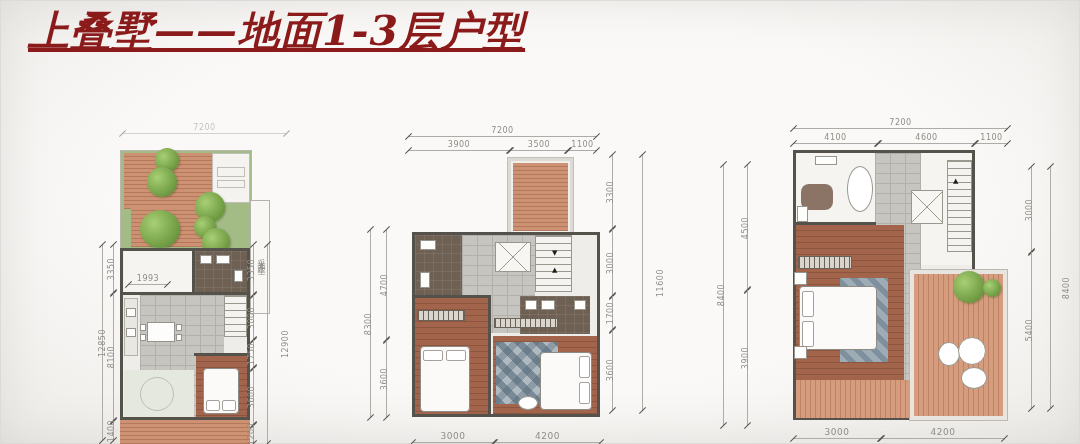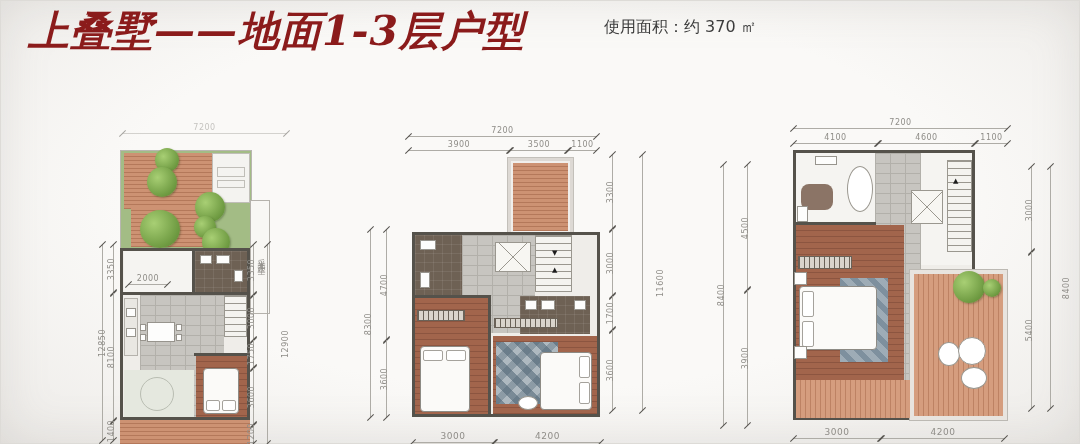--- a/index.html
+++ b/index.html
@@ -2,21 +2,21 @@
 <html><head>
 <meta charset="utf-8">
 <style>
   html,body{margin:0;padding:0;background:#e9e7e4;}
   .page{position:relative;width:1080px;height:444px;overflow:hidden;
     background:radial-gradient(ellipse at 50% 45%, #faf9f7 55%, #edebe8 100%);
     box-shadow:inset 0 0 0 1px #dddbd7, inset 0 0 50px rgba(140,135,128,.18);
     font-family:"DejaVu Sans","Liberation Sans",sans-serif;}
   
   .title{position:absolute;left:28px;top:4px;font-family:"DejaVu Serif","Liberation Serif",serif;
-    font-weight:bold;font-style:italic;font-size:41px;color:#8b1b1b;letter-spacing:1px;white-space:nowrap;}
+    font-weight:bold;font-style:italic;font-size:41px;color:#8b1b1b;letter-spacing:1px;white-space:nowrap;text-decoration:underline;}
   .areas{position:absolute;left:604px;top:15px;font-size:16px;color:#3c3c3c;line-height:1.55;}
   .areas .row span{display:inline;}
   
   .plan{position:absolute;}
   .abs{position:absolute;}
   .wallbox{position:absolute;border:3px solid #55524b;background:#efede9;box-sizing:border-box;}
   .wall{position:absolute;background:#55524b;}
   .deck-h{background:repeating-linear-gradient(to bottom,#cd9273 0 3px,#b4785a 3px 4px);}
   .deck-v{background:repeating-linear-gradient(to right,#d59d7e 0 4px,#bd8263 4px 5px);}
   .grass{background:#a3bc85;}
@@ -64,21 +64,20 @@
     display:flex;align-items:center;justify-content:center;}
   .pathrect{position:absolute;background:#f4f3f0;border:1px solid #c0beb8;box-sizing:border-box;}
 </style>
 </head>
 <body>
 
 <div class="page">
 
   <div class="title">上叠墅——地面1-3层户型</div>
   <div class="areas">
-    <div class="row"><span>使用面积：</span><span>约 370 ㎡</span></div>
   </div>
 
   <div class="plan" style="left:95px;top:112px;width:320px;height:332px;">
     <div class="dh faint" style="left:27px;top:21px;width:165px">
         <span class="dlab">7200</span>
       </div>
 
     <div class="abs grass" style="left:25px;top:38px;width:130px;height:98px;border:1px solid #b8b6b0;"></div>
     <div class="abs deck-h" style="left:29px;top:41px;width:88px;height:56px;"></div>
     <div class="abs deck-h" style="left:36px;top:95px;width:82px;height:40px;"></div>
@@ -95,21 +94,21 @@
       <span class="vtext">采光井上空</span>
     </div>
 
     <div class="wallbox" style="left:25px;top:136px;width:130px;height:172px;"></div>
     <div class="abs darkfloor" style="left:100px;top:139px;width:52px;height:44px;"></div>
     <div class="fixture" style="left:105px;top:143px;width:12px;height:9px;"></div>
     <div class="fixture" style="left:121px;top:143px;width:14px;height:9px;"></div>
     <div class="fixture" style="left:139px;top:158px;width:9px;height:12px;"></div>
     <div class="abs whiteroom" style="left:29px;top:139px;width:68px;height:42px;"></div>
     <div class="dh" style="left:33px;top:172px;width:40px">
-        <span class="dlab">2000</span>
+        <span class="dlab">1993</span>
       </div>
     <div class="wall" style="left:97px;top:136px;width:3px;height:47px;"></div>
     <div class="wall" style="left:25px;top:180px;width:130px;height:3px;"></div>
     <div class="abs tile" style="left:45px;top:183px;width:84px;height:122px;"></div>
     <div class="abs" style="left:29px;top:186px;width:14px;height:58px;background:#e9e7e2;border:1px solid #b5b2ac;box-sizing:border-box;"></div>
     <div class="fixture" style="left:31px;top:196px;width:10px;height:9px;"></div>
     <div class="fixture" style="left:31px;top:216px;width:10px;height:9px;"></div>
     <div class="stairs" style="left:129px;top:183px;width:23px;height:42px;"></div>
     <div class="fixture" style="left:52px;top:210px;width:28px;height:20px;"></div>
     <div class="fixture" style="left:45px;top:212px;width:6px;height:7px;"></div>

